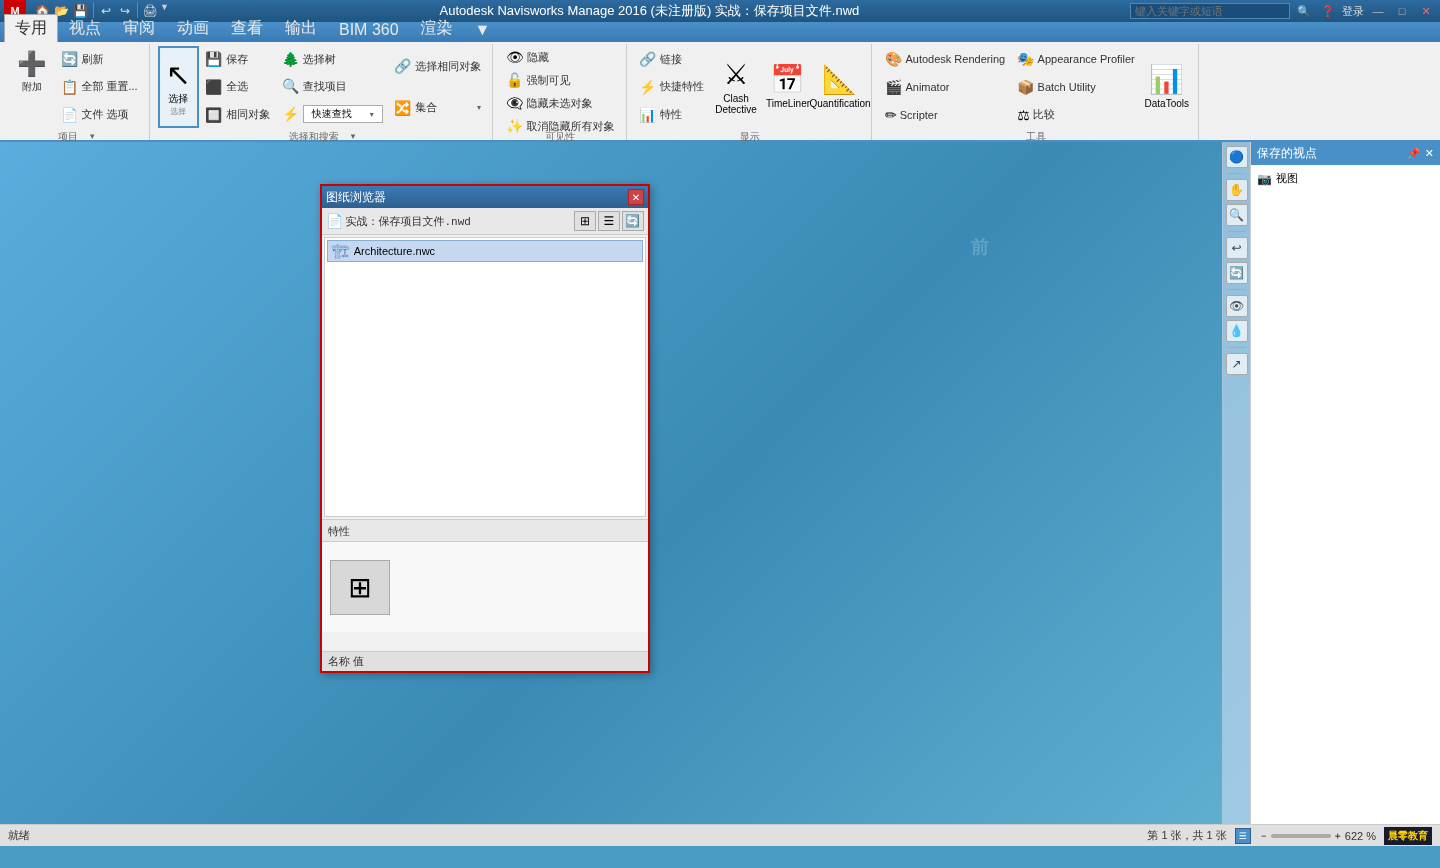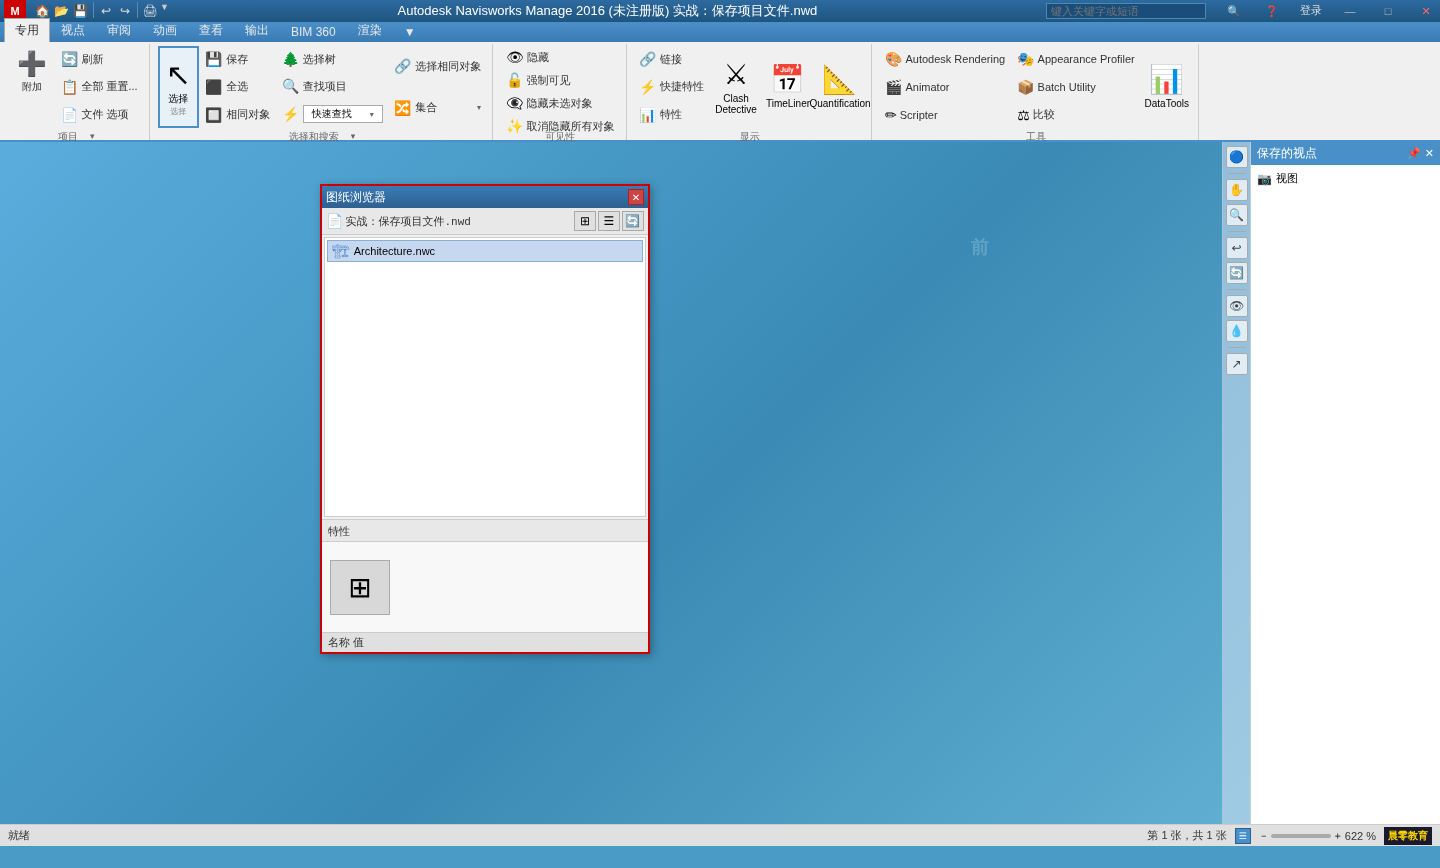--- a/index.html
+++ b/index.html
@@ -35,21 +35,21 @@
 
     
     #ribbon-tabs {
       height: 20px;
       background: linear-gradient(to bottom, #4a90c8, #3a7ab5);
       display: flex;
       align-items: flex-end;
       padding-left: 4px;
     }
     .ribbon-tab {
-      padding: 3px 10px; font-size: 12px; color: #e8e8e8; cursor: pointer;
+      padding: 3px 10px; font-size: 16px; color: #e8e8e8; cursor: pointer;
       border-top: 1px solid transparent; border-left: 1px solid transparent; border-right: 1px solid transparent;
     }
     .ribbon-tab.active {
       background: #f0f0f0; color: #333;
       border-top: 1px solid #aaa; border-left: 1px solid #aaa; border-right: 1px solid #aaa;
     }
 
     
     #ribbon {
       height: 100px;
@@ -176,21 +176,21 @@
     .dialog-properties {
       background: #f8f8f8; min-height: 90px; display: flex; align-items: center; justify-content: flex-start;
       padding: 8px;
     }
     .prop-icon {
       width: 60px; height: 55px; background: #d8d8d8; border: 1px solid #aaa;
       display: flex; align-items: center; justify-content: center; font-size: 28px; cursor: pointer;
     }
     .dialog-col-labels {
       display: flex; background: #e0e0e0; border-top: 1px solid #ccc;
-      padding: 2px 6px; font-size: 11px; color: #333; gap: 20px;
+      padding: 2px 6px; font-size: 11px; color: #333; gap: 20px; margin-top: 19px;
     }
 
     
     #right-panel {
       width: 190px;
       background: #e8e8e8;
       border-left: 1px solid #ccc;
       display: flex;
       flex-direction: column;
     }
@@ -280,21 +280,21 @@
       <button class="qa-btn">💾</button>
       <span class="qa-sep"></span>
       <button class="qa-btn">↩</button>
       <button class="qa-btn">↪</button>
       <span class="qa-sep"></span>
       <button class="qa-btn">🖨</button>
       <span class="qa-dropdown">▼</span>
     </div>
   </div>
   <div class="title">Autodesk Navisworks Manage 2016 (未注册版)  实战：保存项目文件.nwd</div>
-  <div style="display:flex; align-items:flex-start; gap:18px;">
+  <div style="display:flex; align-items:center; gap:4px;">
     <input class="search-box" placeholder="键入关键字或短语" style="">
     <button class="icon-btn">🔍</button>
     <button class="icon-btn">❓</button>
     <span style="color:#ddd; font-size:11px;">登录</span>
     <button class="icon-btn">—</button>
     <button class="icon-btn">□</button>
     <button class="icon-btn" style="color:#ff6666;">✕</button>
   </div>
 </div>
 

